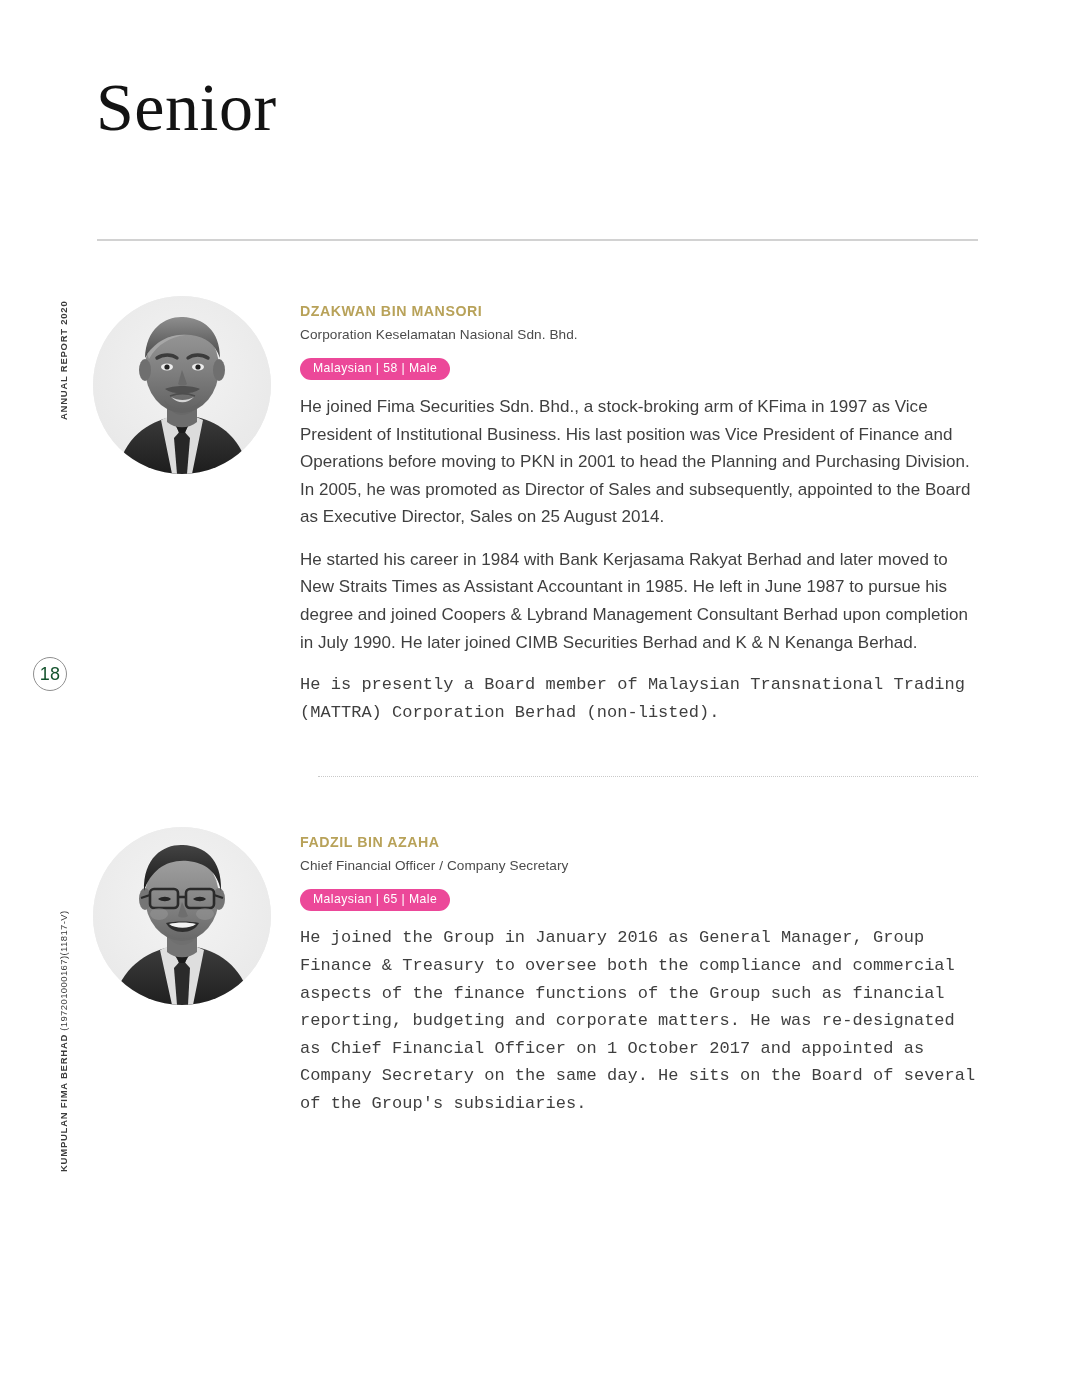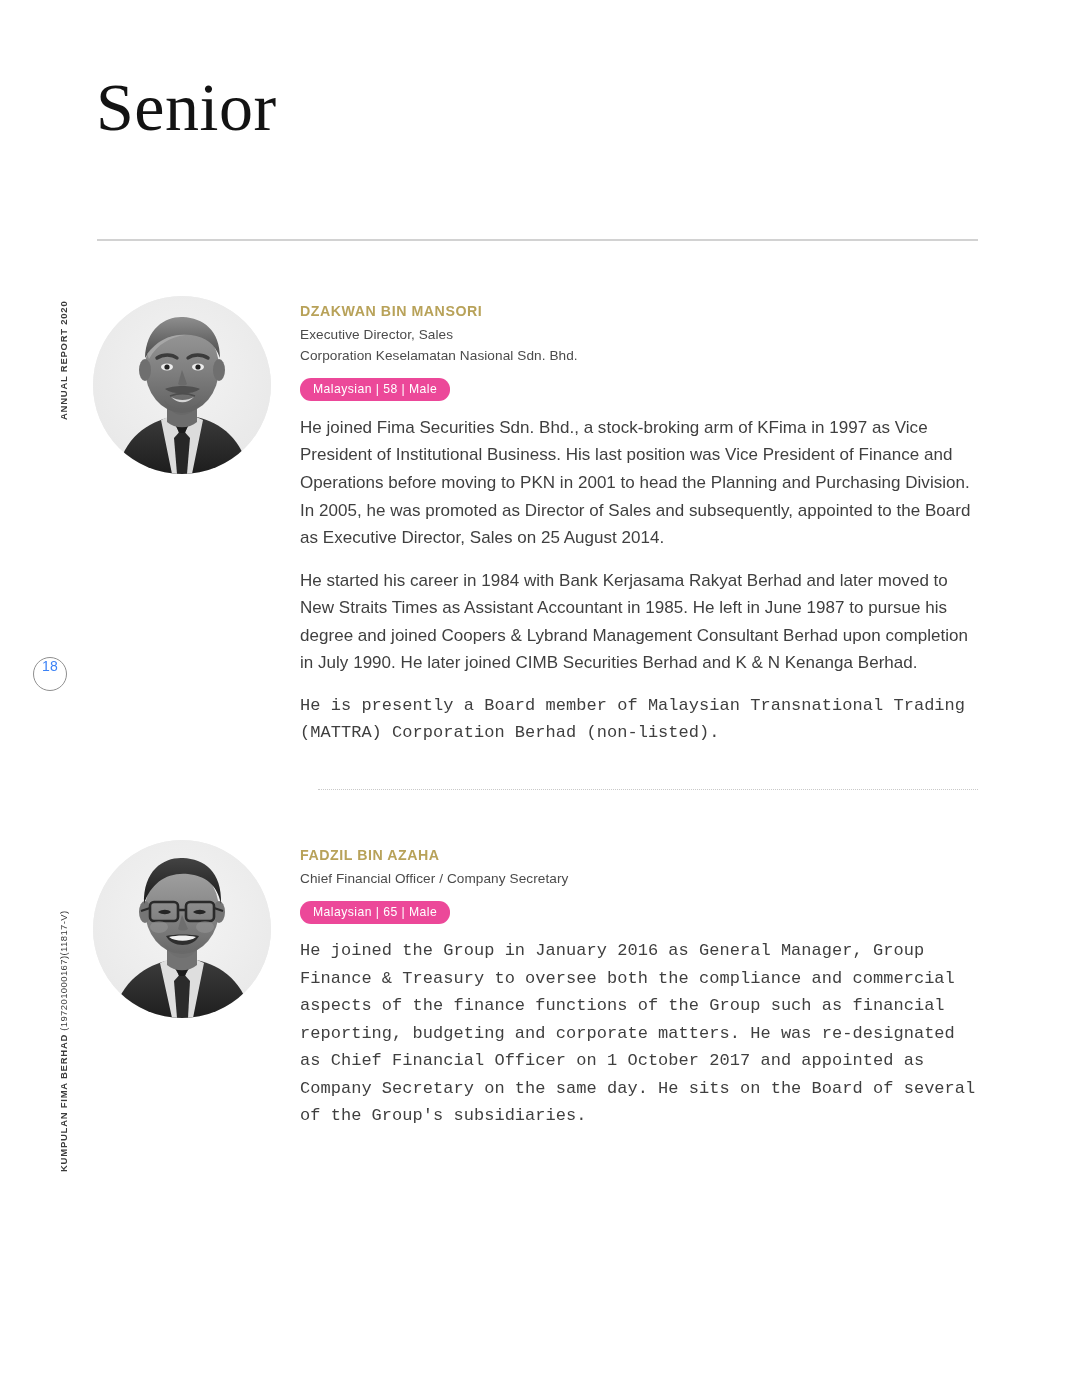--- a/index.html
+++ b/index.html
@@ -37,23 +37,24 @@
   #rail-annual { left: 58px; top: 420px; }
   #rail-company { left: 58px; top: 1172px; }
 
   .page-num {
     position: absolute;
     left: 33px; top: 657px;
     width: 34px; height: 34px;
     border: 1px solid #8f8f8f;
     border-radius: 50%;
     display: flex;
+    align-items: center;
     justify-content: center;
-    font-size: 14px;
-    color: #3b82f6;
+    font-size: 18px;
+    color: #14532d;
     letter-spacing: 0.3px;
   }
 
   
   .page-title {
     position: absolute;
     left: 96px; top: 72px;
     font-family: Liberation Serif, serif;
     font-size: 68px;
     line-height: 1.04;
@@ -77,21 +78,21 @@
     width: 1070px;
   }
 
   .profile {
     position: relative;
     display: flex;
     align-items: flex-start;
     padding-left: 93px;
     padding-right: 92px;
   }
-  #profile-1 { margin-bottom: 8px; }
+  #profile-1 { margin-bottom: 16px; }
   #profile-2 { margin-top: 46px; }
 
   .portrait-wrap {
     flex: 0 0 182px;
     padding-top: 4px;
   }
   .portrait {
     width: 178px; height: 178px;
     border-radius: 50%;
     overflow: hidden;
@@ -234,21 +235,20 @@
           <path d="M78 101 C85 105 94 105 101 101 C94 108 85 108 78 101 Z" fill="#f0f0f0" opacity="0.8"></path>
           <path d="M77 100 C85 97 94 97 102 100" stroke="#4e4e4e" stroke-width="1.6" fill="none"></path>
 
           <path d="M71 104 C80 116 99 116 108 104 C104 115 94 119 89 119 C84 119 75 115 71 104 Z" fill="#646464" opacity="0.5"></path>
         </svg>
       </div>
     </div>
 
     <div class="profile-body">
       <div class="person-name">DZAKWAN BIN MANSORI</div>
-      <div class="person-role">Executive Director, Sales</div>
       <div class="person-company">Corporation Keselamatan Nasional Sdn. Bhd.</div>
       <div class="badge">Malaysian  |  58  |  Male</div>
       <div class="bio">
         <p>He joined Fima Securities Sdn. Bhd., a stock-broking arm of KFima in 1997 as Vice President of Institutional Business. His last position was Vice President of Finance and Operations before moving to PKN in 2001 to head the Planning and Purchasing Division. In 2005, he was promoted as Director of Sales and subsequently, appointed to the Board as Executive Director, Sales on 25 August 2014.</p>
         <p>He started his career in 1984 with Bank Kerjasama Rakyat Berhad and later moved to New Straits Times as Assistant Accountant in 1985. He left in June 1987 to pursue his degree and joined Coopers &amp; Lybrand Management Consultant Berhad upon completion in July 1990. He later joined CIMB Securities Berhad and K &amp; N Kenanga Berhad.</p>
         <p>He is presently a Board member of Malaysian Transnational Trading (MATTRA) Corporation Berhad (non-listed).</p>
       </div>
     </div>
   </div>
 

